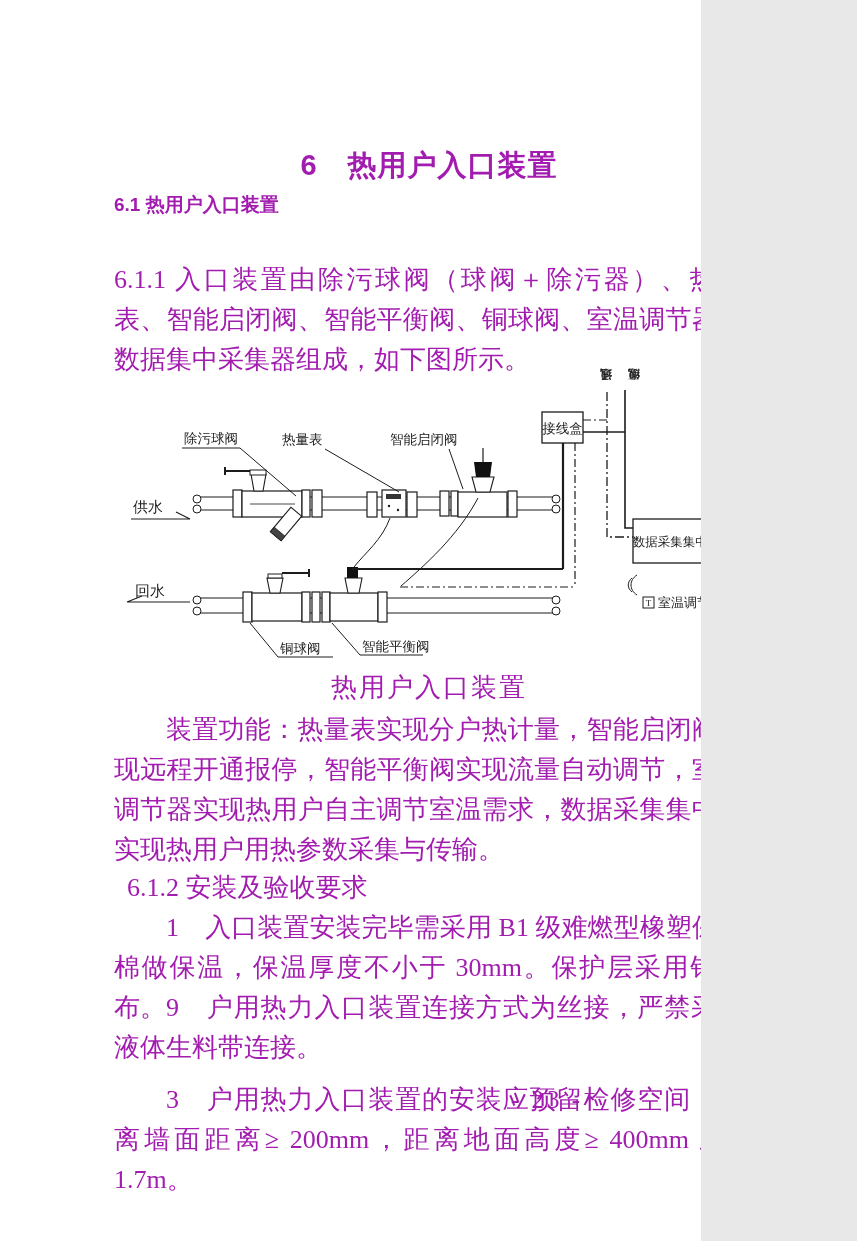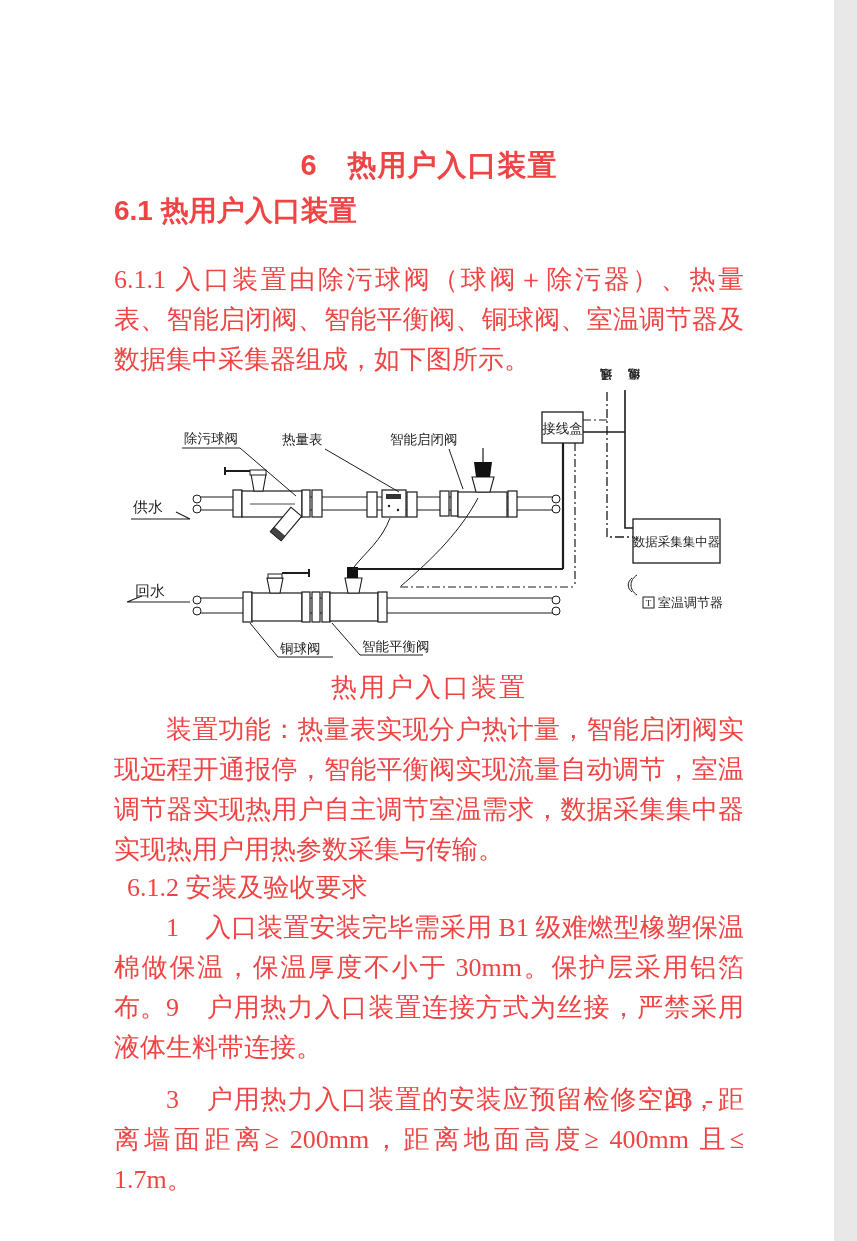--- a/index.html
+++ b/index.html
@@ -1,35 +1,35 @@
 <!DOCTYPE html>
 <html><head>
 <meta charset="utf-8">
 <style>
   * { margin:0; padding:0; box-sizing:border-box; }
   html,body { background:#e8e8e8; }
   .page {
     position:relative;
-    width:834px; height:1241px;
+    width:701px; height:1241px;
     background:#ffffff;
-    color:#ef4444;
+    color:#a21caf;
     font-family:"Liberation Serif","DejaVu Serif",serif;
     overflow:hidden;
   }
   .abs { position:absolute; }
   .content-w { left:114px; width:630px; }
   .doc-title {
     top:146px; text-align:center;
     font-family:"Liberation Sans","DejaVu Sans",sans-serif;
     font-weight:bold; font-size:29px; letter-spacing:1px;
   }
   .sec-heading {
     top:192px;
     font-family:"Liberation Sans","DejaVu Sans",sans-serif;
-    font-weight:bold; font-size:28px;
+    font-weight:bold; font-size:19px;
   }
   .body-par {
     font-size:26px; line-height:40px;
     text-align:justify; text-justify:inter-ideograph;
   }
   .indent2 { text-indent:2em; }
   .fig-caption {
     top:670px; text-align:center; font-size:26px; letter-spacing:2px;
   }
   .sub-heading { top:870px; font-size:26px;margin-left:13px; }

